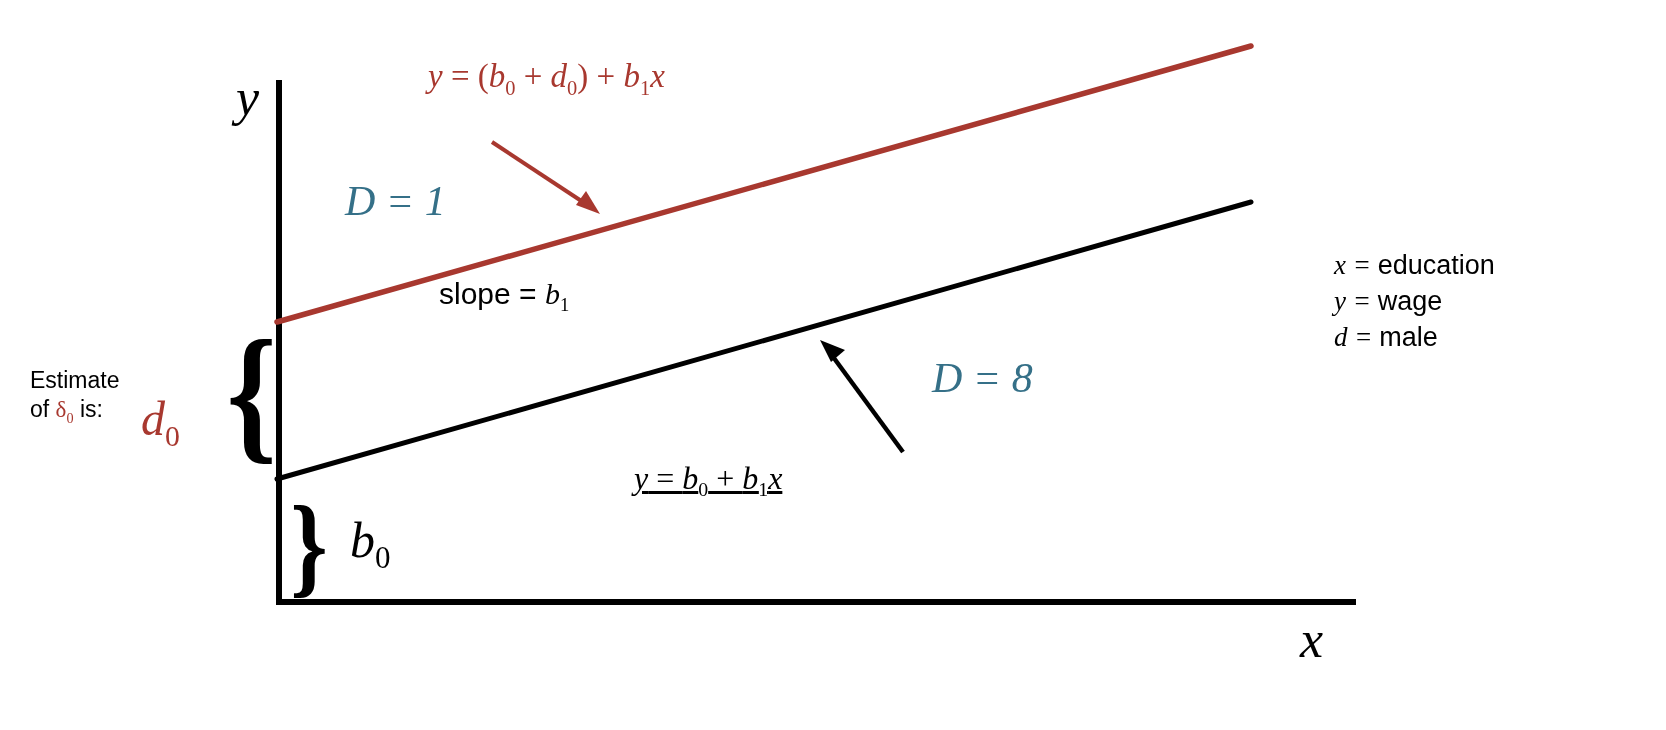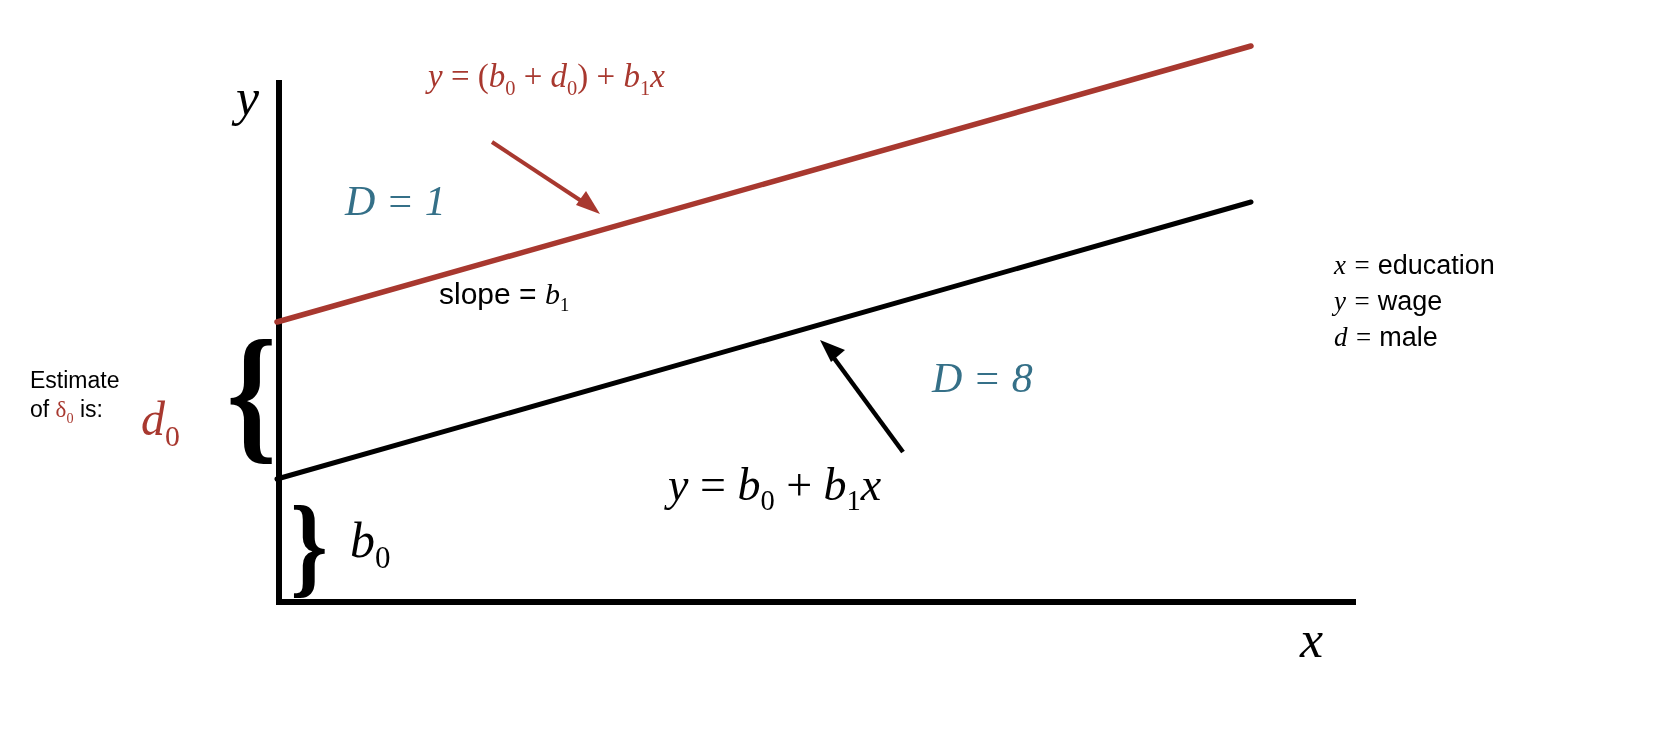--- a/index.html
+++ b/index.html
@@ -56,21 +56,21 @@
     font-size: 33px;
     color: var(--red);
   }
   
   #d1 { left: 345px; top: 180px; font-size: 42px; color: var(--blue); }
   
   #d0 { left: 932px; top: 357px; font-size: 42px; color: var(--blue); }
   
   #slope { left: 439px; top: 279px; font-size: 30px; }
   
-  #eq-base { left: 668px; top: 462px; font-size: 46px; }
+  #eq-base { left: 634px; top: 462px; font-size: 32px; text-decoration: underline; }
 
   
   #estimate {
     left: 30px; top: 366px;
     font-size: 23px;
     line-height: 1.28;
     white-space: normal;
     width: 115px;
   }
   #estimate .delta { color: var(--red); font-family: "Liberation Serif", "DejaVu Serif", serif; font-style: normal; }

